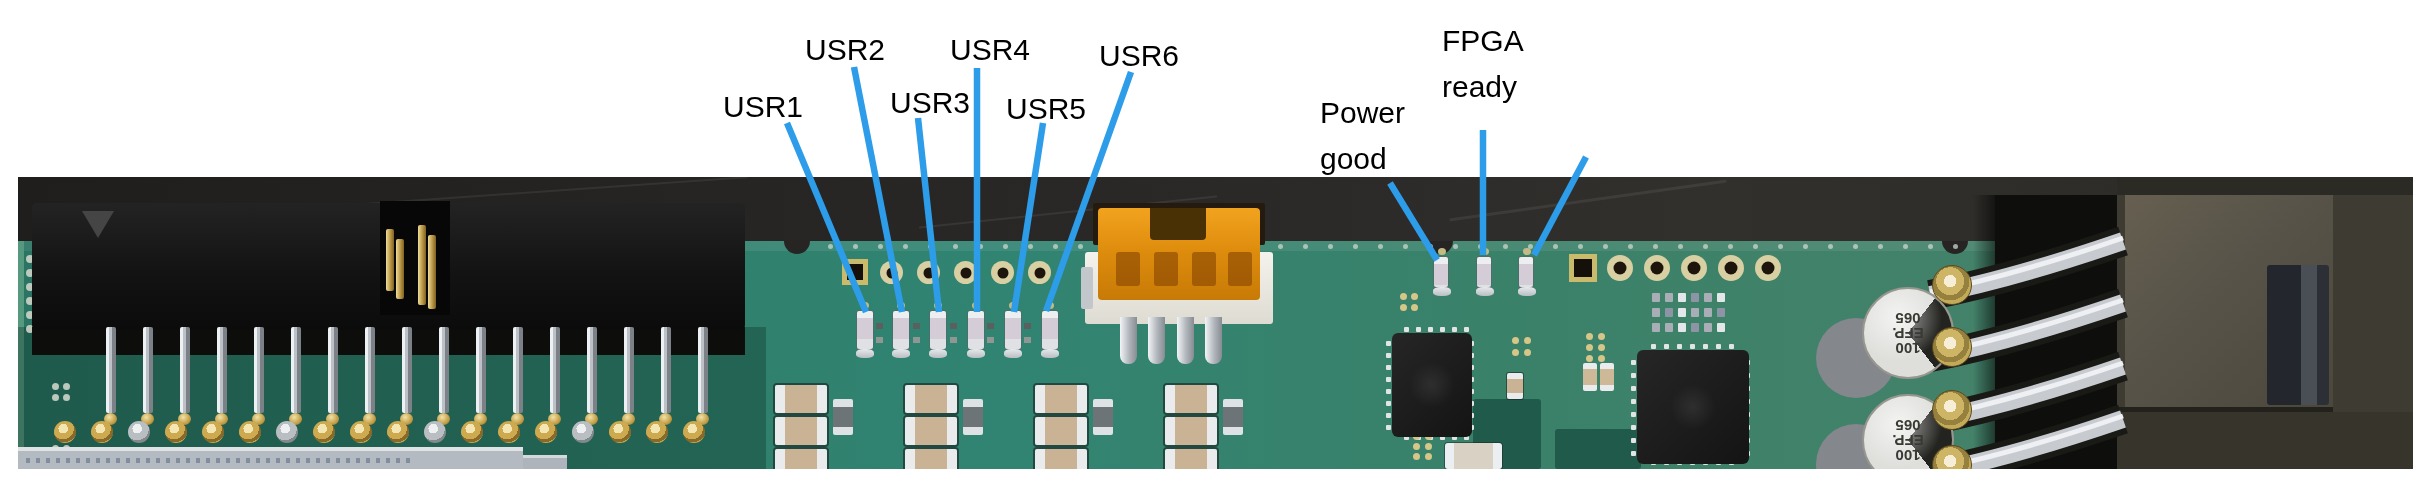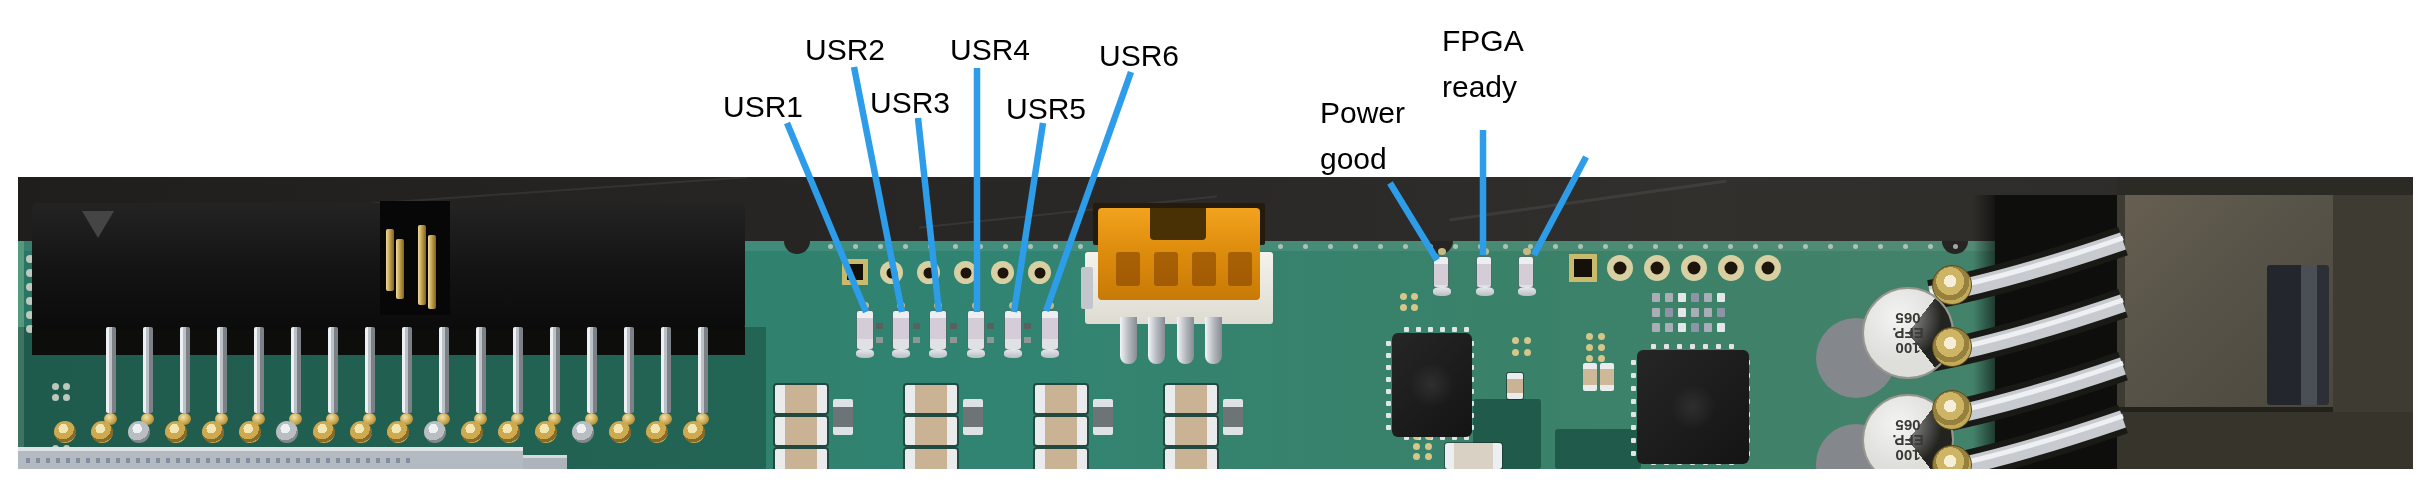--- a/index.html
+++ b/index.html
@@ -144,21 +144,21 @@
   .rz-shadow{left:0;top:230px;width:216px;height:5px;background:#23211c;}
   .rz-low{left:0;top:235px;width:296px;height:57px;background:#37342c;}
 </style>
 </head>
 <body>
 
 <div id="stage">
 
   <div class="lbl center" style="left:763px;top:107px">USR1</div>
   <div class="lbl center" style="left:845px;top:50px">USR2</div>
-  <div class="lbl center" style="left:910px;top:103px">USR3</div>
+  <div class="lbl center" style="left:930px;top:103px">USR3</div>
   <div class="lbl center" style="left:990px;top:50px">USR4</div>
   <div class="lbl center" style="left:1046px;top:109px">USR5</div>
   <div class="lbl center" style="left:1139px;top:56px">USR6</div>
   <div class="lbl" style="left:1442px;top:18px">FPGA
 ready</div>
   <div class="lbl" style="left:1320px;top:90px">Power
 good</div>
 
   <svg id="leaders" width="2430" height="489">
     <line class="leader" x1="787" y1="123" x2="866" y2="312"></line>

